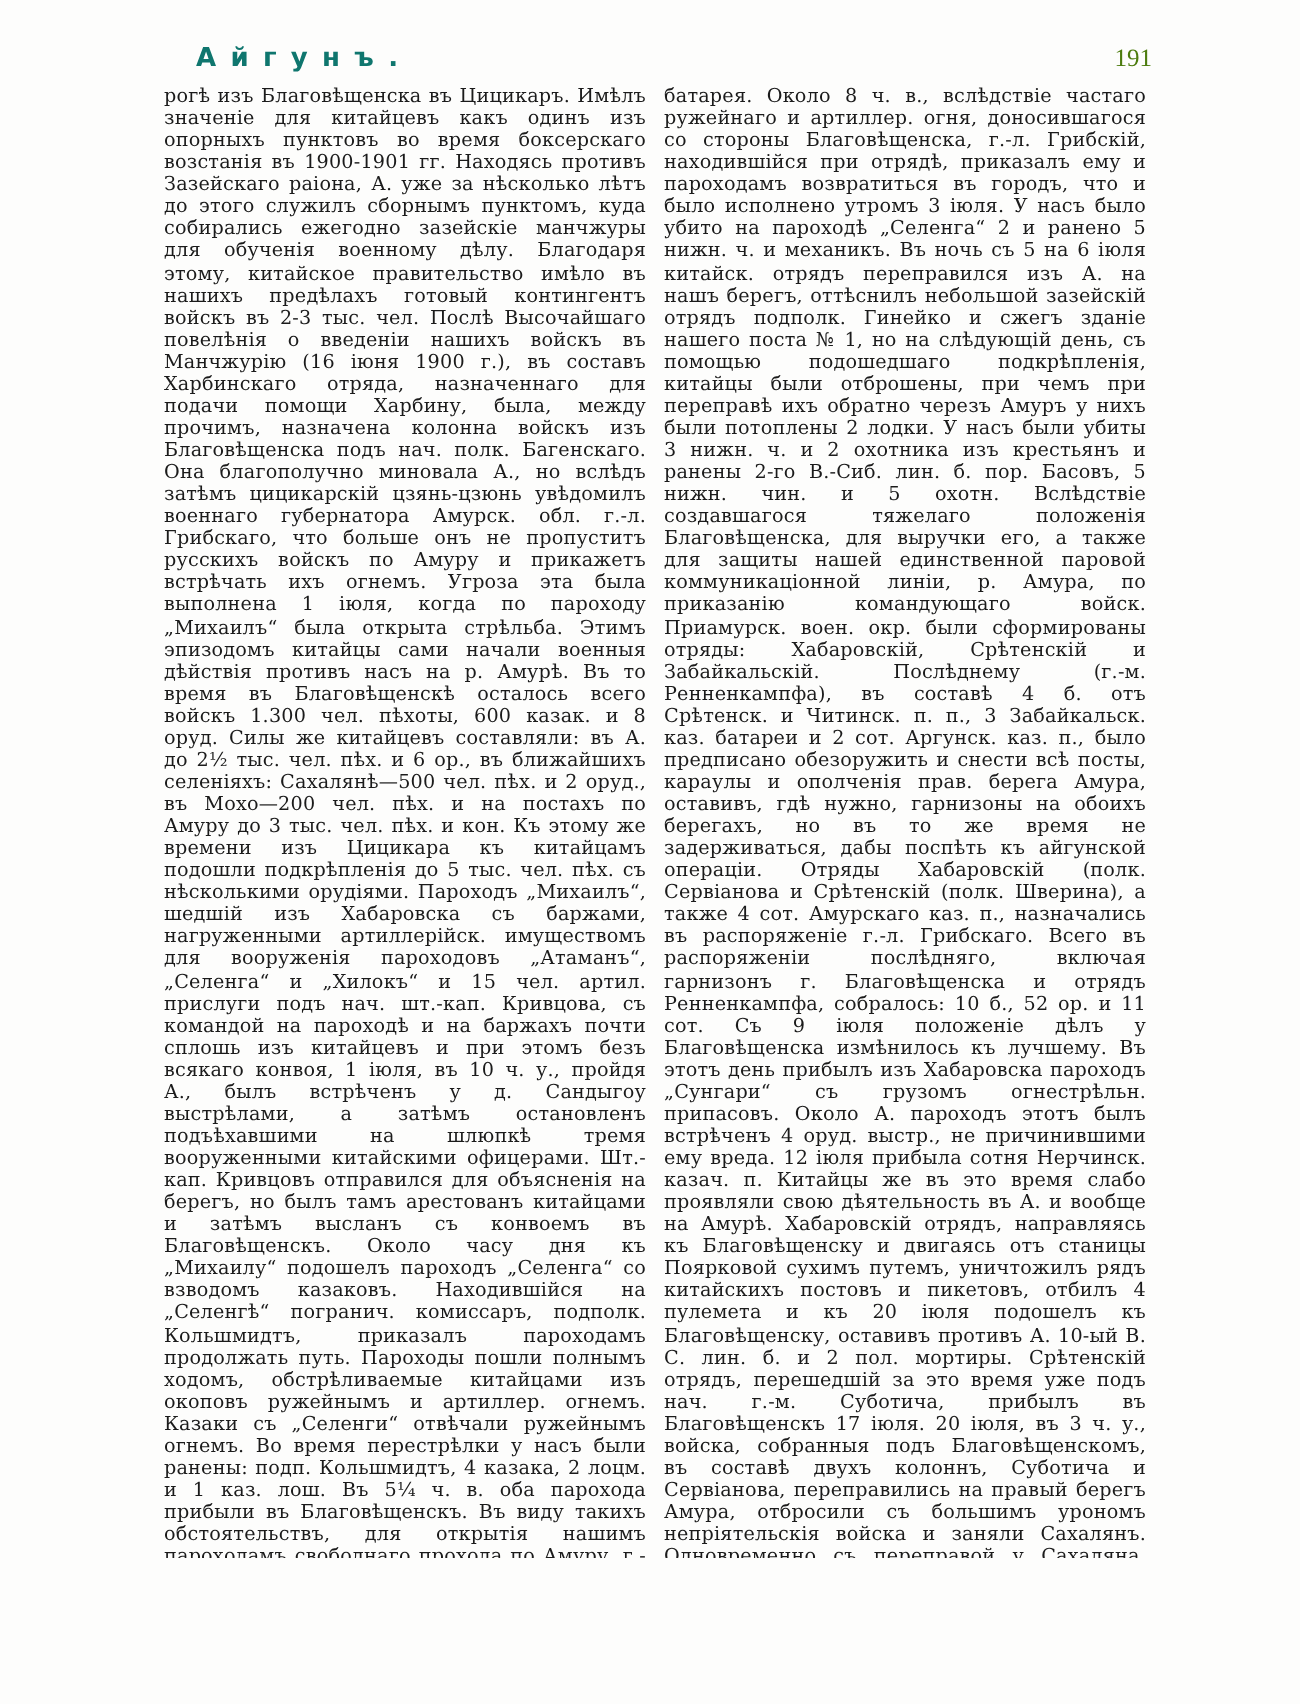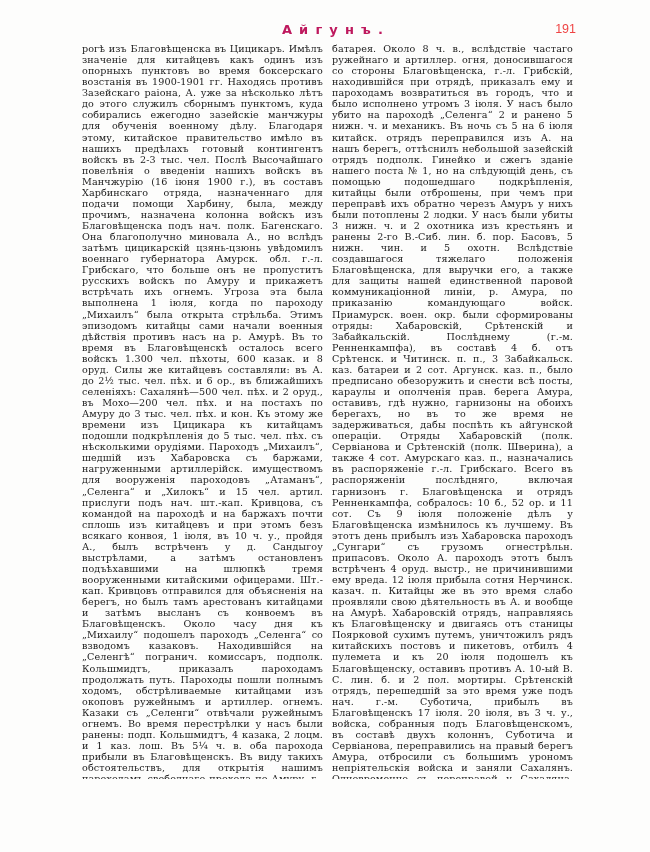--- a/index.html
+++ b/index.html
@@ -20,35 +20,34 @@
     position: absolute;
     top: 22px;
     left: 82px;
     width: 492px;
     height: 18px;
   }
   .running-title {
     position: absolute;
     left: 16px;
     right: 0;
-    text-align: center;
     font-family: "DejaVu Sans", sans-serif;
     font-weight: bold;
     font-size: 13px;
     letter-spacing: 0.55em;
-    color: #be185d;
+    color: #0f766e;
     white-space: nowrap;
   }
   .running-pagenum {
     position: absolute;
     right: -2px;
     top: 0;
-    font-family: Liberation Sans, sans-serif;
+    font-family: Liberation Serif, serif;
     font-size: 12.5px;
-    color: #ef4444;
+    color: #4d7c0f;
   }
   .text-columns {
     position: absolute;
     top: 43px;
     left: 82px;
     width: 492px;
     height: 736px;
     display: flex;
     gap: 9px;
   }

